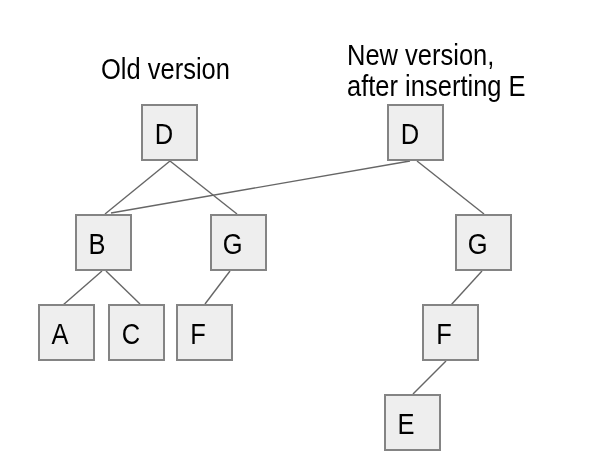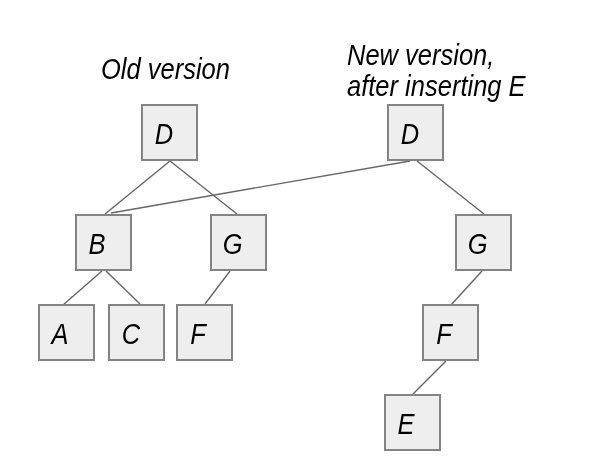--- a/index.html
+++ b/index.html
@@ -8,21 +8,20 @@
     width: 601px;
     height: 471px;
     overflow: hidden;
     background: var(--bg, #ffffff);
     font-family: "Liberation Sans", "DejaVu Sans", sans-serif;
   }
   .canvas {
     position: relative;
     width: 513px;
     height: 471px;
-    font-style: italic;
   }
   #edges {
     position: absolute;
     left: 0; top: 0;
     width: 601px;
     height: 471px;
     z-index: 1;
   }
   .node {
     position: absolute;

